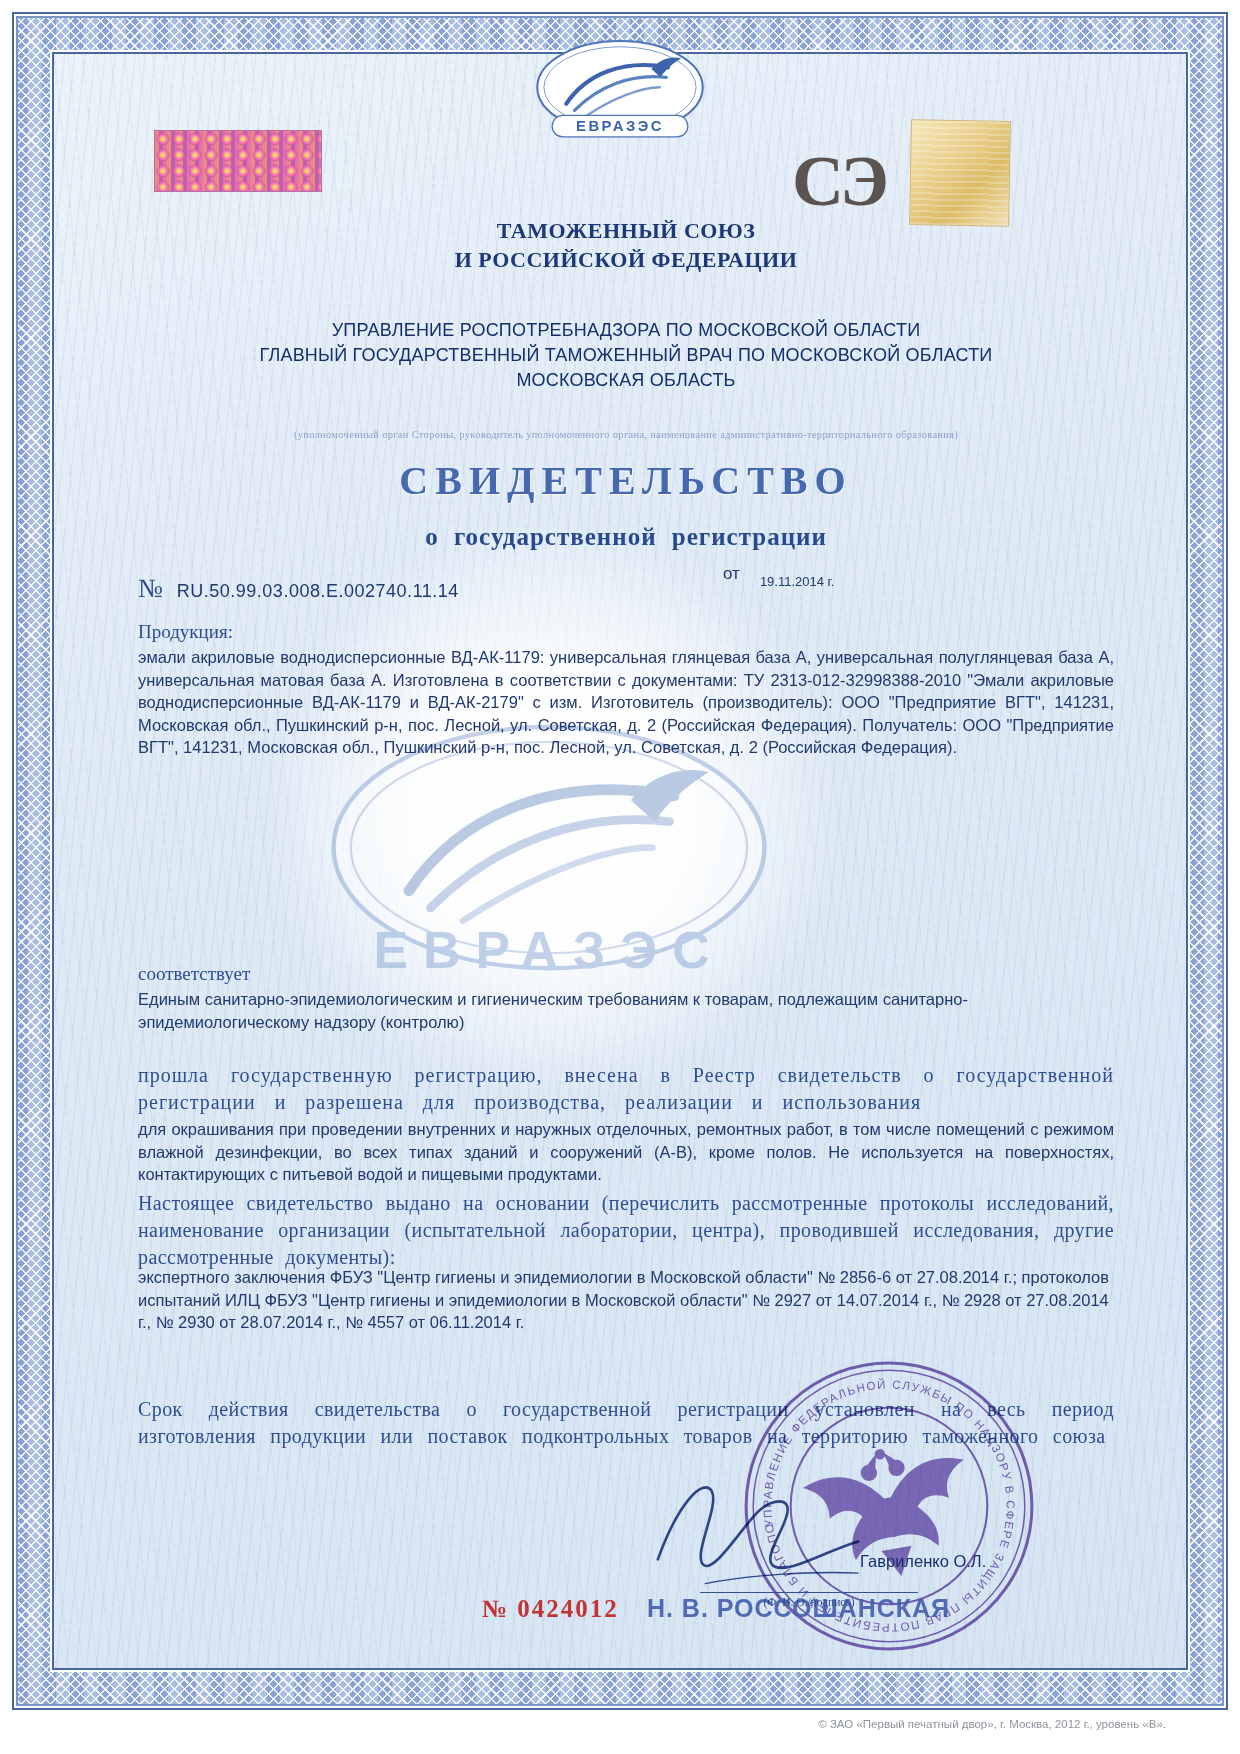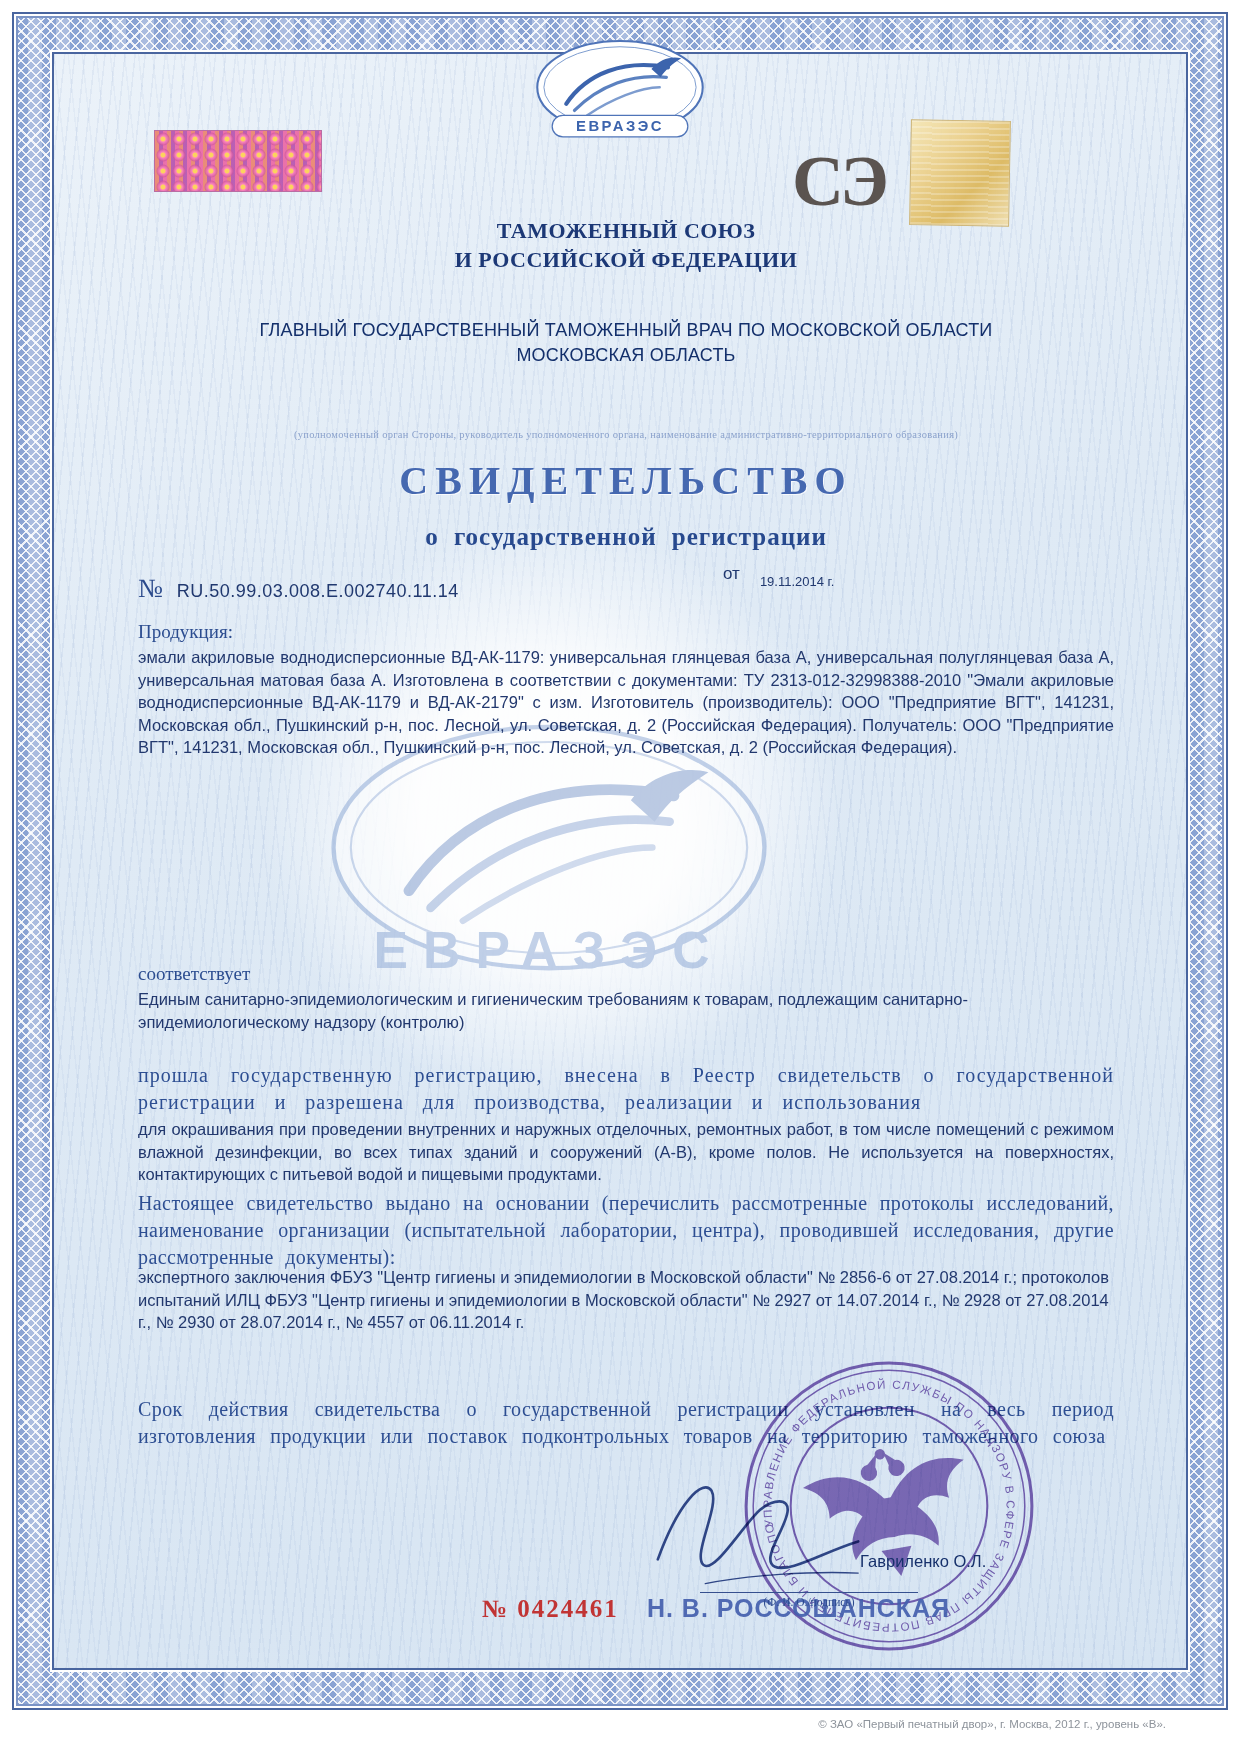--- a/index.html
+++ b/index.html
@@ -153,20 +153,21 @@
         <text x="110" y="118" text-anchor="middle" font-family="Liberation Sans, sans-serif" font-size="24" font-weight="bold" letter-spacing="7" fill="#7d9ccf">ЕВРАЗЭС</text>
       </svg>
     </div>
 
     <div class="abs tb center union" style="top:162px;">
       <div>ТАМОЖЕННЫЙ СОЮЗ</div>
       <div>И РОССИЙСКОЙ ФЕДЕРАЦИИ</div>
     </div>
 
     <div class="abs tb center authority" style="top:264px;">
+      <div>УПРАВЛЕНИЕ РОСПОТРЕБНАДЗОРА ПО МОСКОВСКОЙ ОБЛАСТИ</div>
       <div>ГЛАВНЫЙ ГОСУДАРСТВЕННЫЙ ТАМОЖЕННЫЙ ВРАЧ ПО МОСКОВСКОЙ ОБЛАСТИ</div>
       <div>МОСКОВСКАЯ ОБЛАСТЬ</div>
     </div>
 
     <div class="abs tb center caption" style="top:374px;">(уполномоченный орган Стороны, руководитель уполномоченного органа, наименование административно-территориального образования)</div>
 
     <div class="abs tb center doc-title" style="top:404px;">СВИДЕТЕЛЬСТВО</div>
     <div class="abs tb center doc-subtitle" style="top:468px;">о государственной регистрации</div>
 
     <div class="abs tb numrow" style="top:520px;">
@@ -187,21 +188,21 @@
     <div class="abs tb sans-para" style="top:1064px;">для окрашивания при проведении внутренних и наружных отделочных, ремонтных работ, в том числе помещений с режимом влажной дезинфекции, во всех типах зданий и сооружений (А-В), кроме полов. Не используется на поверхностях, контактирующих с питьевой водой и пищевыми продуктами.</div>
 
     <div class="abs tb serif-para" style="top:1136px;">Настоящее свидетельство выдано на основании (перечислить рассмотренные протоколы исследований, наименование организации (испытательной лаборатории, центра), проводившей исследования, другие рассмотренные документы):</div>
 
     <div class="abs tb sans-para" style="top:1212px; text-align:left;">экспертного заключения ФБУЗ "Центр гигиены и эпидемиологии в Московской области" № 2856-6 от 27.08.2014 г.; протоколов испытаний ИЛЦ ФБУЗ "Центр гигиены и эпидемиологии в Московской области" № 2927 от 14.07.2014 г., № 2928 от 27.08.2014 г., № 2930 от 28.07.2014 г., № 4557 от 06.11.2014 г.</div>
 
     <div class="abs tb serif-para" style="top:1342px; word-spacing:9px;">Срок действия свидетельства о государственной регистрации установлен на весь период изготовления продукции или поставок подконтрольных товаров на территорию таможенного союза</div>
 
 
     <div class="abs serial-row" style="left:428px; top:1540px;">
-      <span class="serial-red">№ 0424461</span>
+      <span class="serial-red">№ 0424012</span>
       <span class="stamp-name">Н. В. РОССОШАНСКАЯ</span>
     </div>
 
     <div class="abs signature-wrap">
       <svg viewBox="0 0 220 140" width="100%" height="100%">
         <g stroke="#2e4585" fill="none" stroke-linecap="round">
           <path d="M15,95 C35,40 58,18 66,30 C74,44 48,90 58,100 C68,110 96,62 112,48 C124,38 140,36 138,50 C136,66 112,96 126,102 C140,108 172,88 205,78" stroke-width="2.5"></path>
           <path d="M60,118 C100,110 160,106 205,108" stroke-width="1.3"></path>
         </g>
       </svg>

